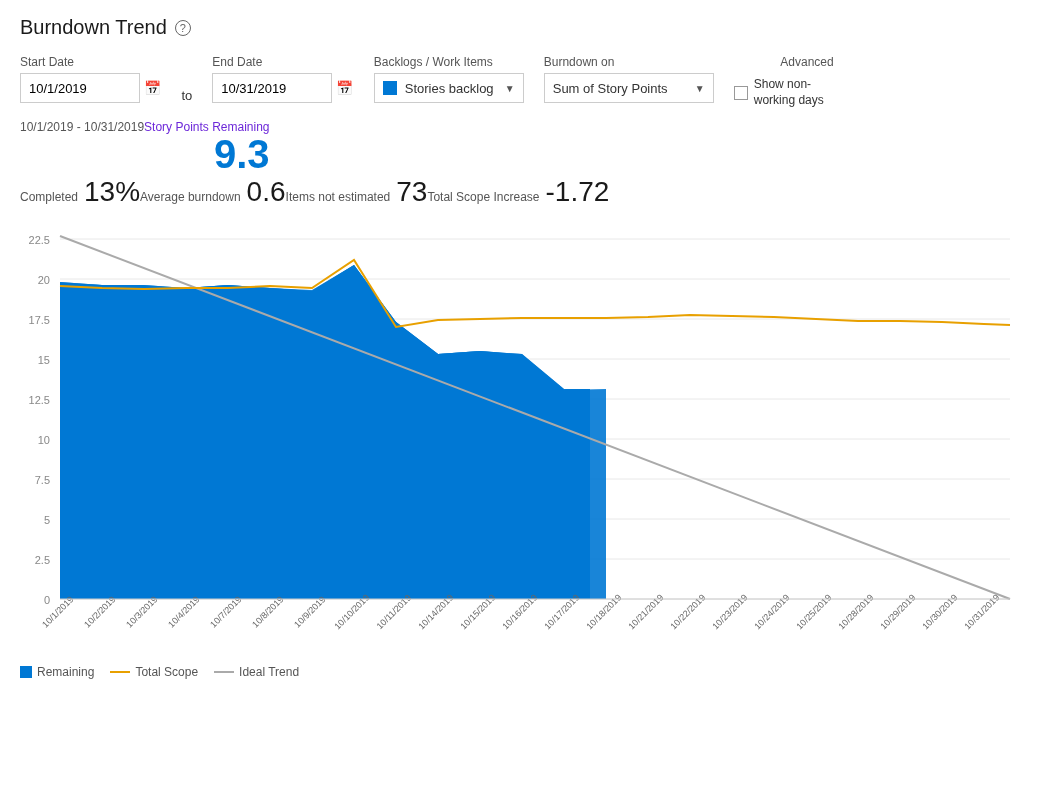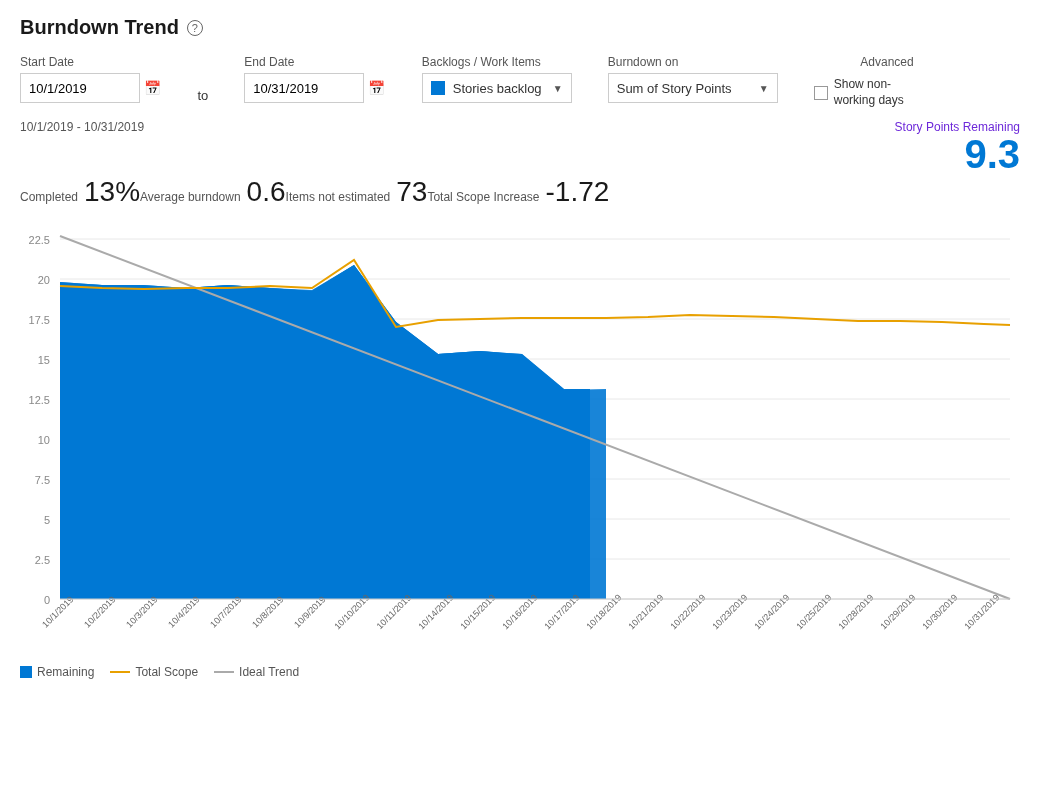--- a/index.html
+++ b/index.html
@@ -1,21 +1,21 @@
 <!DOCTYPE html>
 <html><head>
   <meta charset="utf-8">
   <style>
     * { box-sizing: border-box; margin: 0; padding: 0; }
     body { font-family: 'Segoe UI', Arial, sans-serif; background: #fff; color: #333; font-size: 13px; }
     .container { padding: 16px 20px; width: 1040px; min-height: 799px; background: #fff; }
     .title-row { display: flex; align-items: center; gap: 8px; margin-bottom: 16px; }
-    .title { font-size: 20px; font-weight: 700; color: #1a1a1a; }
+    .title { font-size: 20px; font-weight: 400; color: #1a1a1a; }
     .help-icon { width: 16px; height: 16px; border-radius: 50%; border: 1px solid #666; display: inline-flex; align-items: center; justify-content: center; font-size: 11px; color: #666; cursor: pointer; }
-    .filters-row { display: flex; align-items: flex-start; gap: 36px; margin-bottom: 12px; flex-wrap: wrap; }
+    .filters-row { display: flex; align-items: flex-start; gap: 20px; margin-bottom: 12px; flex-wrap: wrap; }
     .filter-group { display: flex; flex-direction: column; gap: 4px; }
     .filter-label { font-size: 12px; color: #555; font-weight: 400; }
     .filter-control { display: flex; align-items: center; gap: 4px; }
     .date-input { border: 1px solid #ccc; padding: 4px 8px; font-size: 13px; width: 120px; height: 30px; }
     .date-icon { font-size: 14px; color: #555; cursor: pointer; }
     .to-label { font-size: 13px; color: #333; align-self: flex-end; margin-bottom: 5px; }
     .dropdown { border: 1px solid #ccc; padding: 4px 8px; font-size: 13px; height: 30px; display: flex; align-items: center; gap: 6px; cursor: pointer; min-width: 150px; }
     .dropdown-icon { font-size: 10px; color: #555; margin-left: auto; }
     .backlog-icon { width: 14px; height: 14px; background: #0078d4; display: inline-block; margin-right: 2px; flex-shrink: 0; }
     .advanced-group { display: flex; flex-direction: column; gap: 4px; align-items: flex-end; }
@@ -85,21 +85,21 @@
 
     <div class="advanced-group">
       <span class="filter-label">Advanced</span>
       <div class="checkbox-row">
         <div class="checkbox"></div>
         <span style="font-size:12px; max-width:80px; line-height:1.3;">Show non-working days</span>
       </div>
     </div>
   </div>
 
-  <div style="display:flex; justify-content:space-between; align-items:flex-start; margin-bottom:4px;">
+  <div style="display:flex; align-items:flex-start; margin-bottom:4px;">
     <span class="date-range">10/1/2019 - 10/31/2019</span>
     <div class="stat-right">
       <div class="story-points-label">Story Points Remaining</div>
       <div class="story-points-value">9.3</div>
     </div>
   </div>
 
   <div class="stats-row">
     <div class="stat-item">
       <span class="stat-label">Completed</span>

